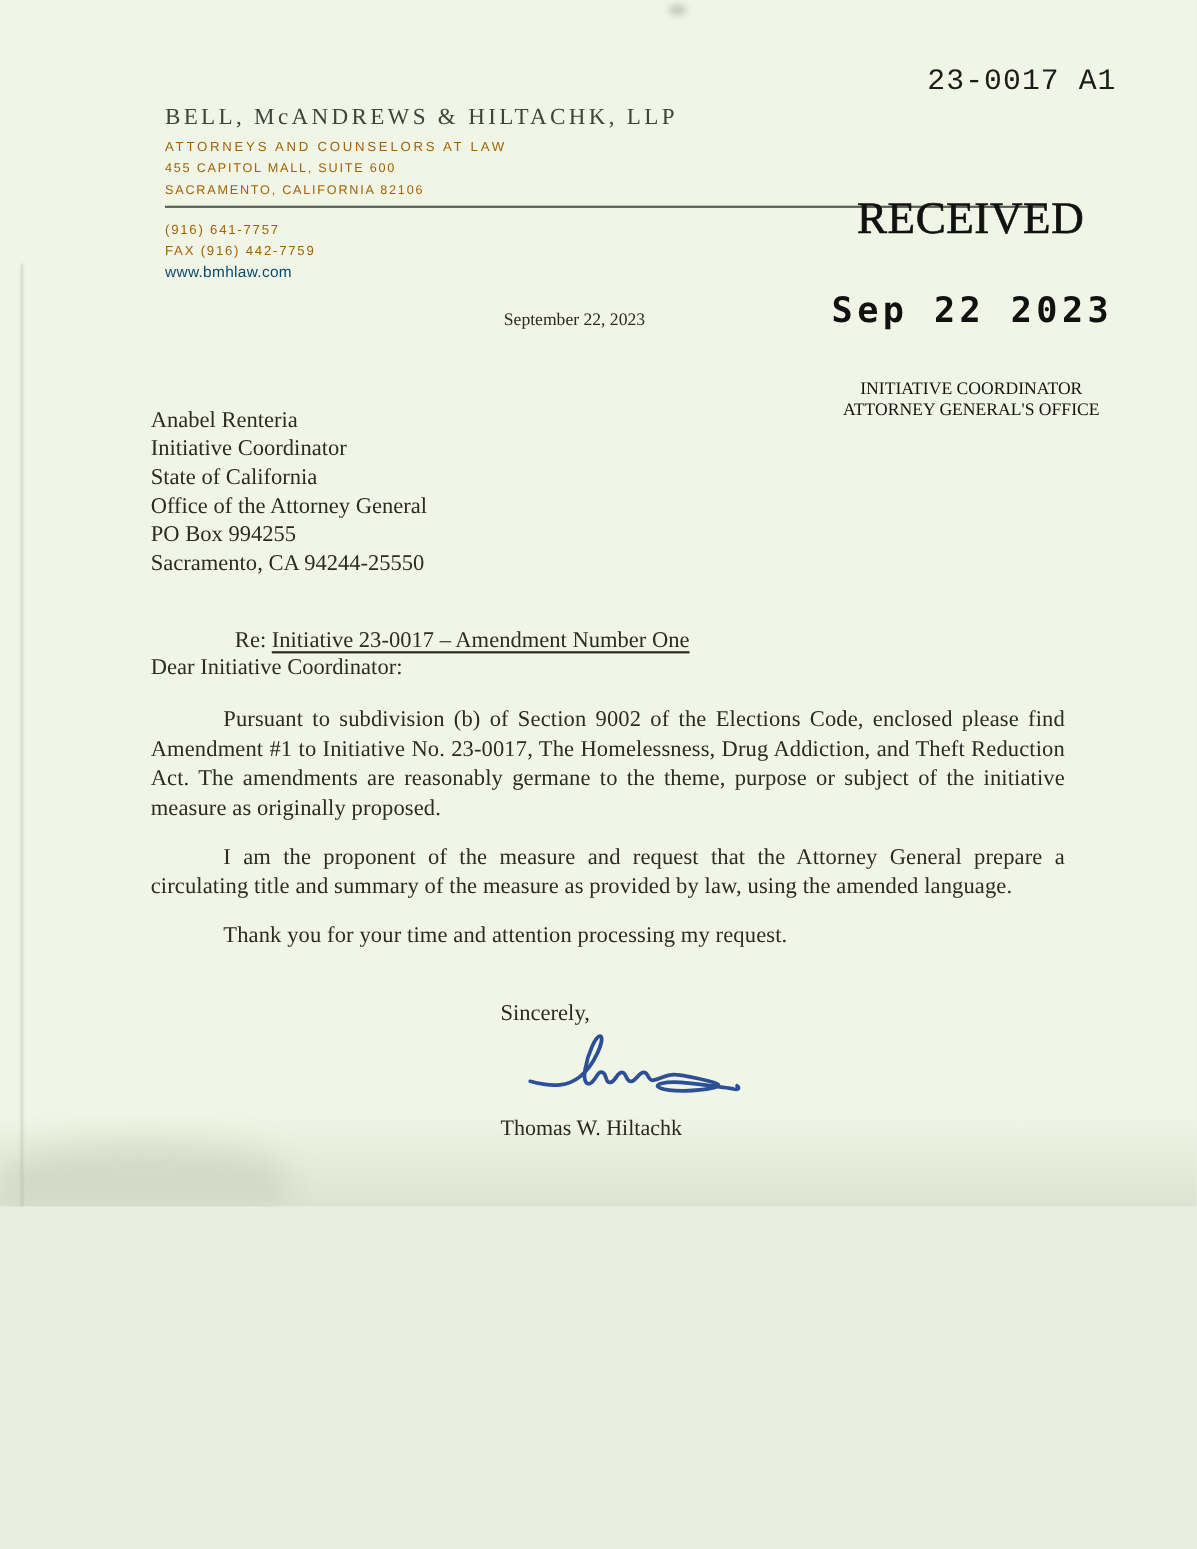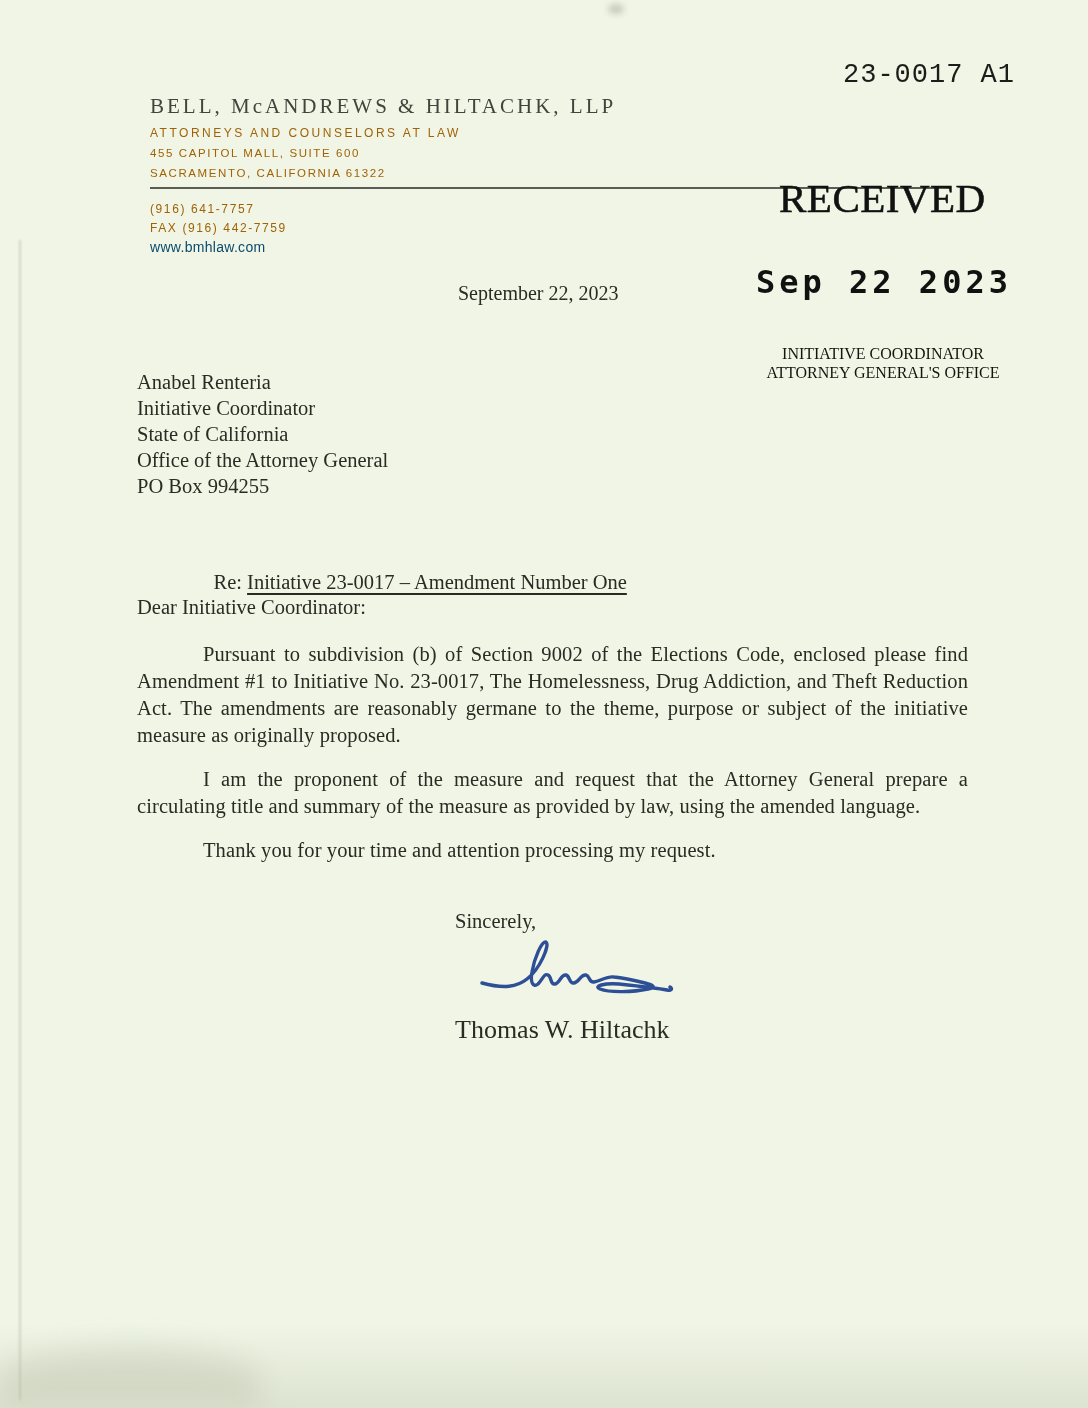--- a/index.html
+++ b/index.html
@@ -6,21 +6,21 @@
     --paper:#f0f5e5;
     --ink:#2b2a23;
     --letterhead-ink:#41443c;
     --stamp-ink:#111111;
     --signature-ink:#2d4f96;
   }
   *{margin:0;padding:0;box-sizing:border-box;}
   html,body{background:#e8ede0;}
   .page{
     position:relative;
-    width:1088px;height:1408px;
+    width:1088px;height:1097px;
     background:var(--paper);
     overflow:hidden;
     font-family:"Liberation Serif","DejaVu Serif",serif;
     color:var(--ink);
   }
   
   .scan-edge-left{
     position:absolute;left:19px;top:240px;width:2px;height:1160px;
     background:rgba(130,136,120,0.28);filter:blur(1px);
   }
@@ -80,55 +80,55 @@
     font-family:"DejaVu Sans Mono","Liberation Mono",monospace;
     font-weight:bold;font-size:32px;letter-spacing:4px;
     color:var(--stamp-ink);white-space:nowrap;
   }
   .stamp-office{
     position:absolute;left:741px;top:344px;width:284px;
     text-align:center;font-size:16px;line-height:19px;
     color:#15150f;white-space:nowrap;
   }
   
-  .letter-date{position:absolute;left:458px;top:282px;font-size:20px;}
+  .letter-date{position:absolute;left:458px;top:282px;font-size:16px;}
   .recipient{position:absolute;left:137px;top:369px;font-size:20.5px;line-height:26px;}
   .re-line{position:absolute;left:193px;top:548px;font-size:20.5px;white-space:pre;}
   .re-underline{
     text-decoration:underline;
     text-underline-offset:4px;
     text-decoration-thickness:1.5px;
   }
   .salutation{position:absolute;left:137px;top:596px;font-size:20.5px;}
   .body-text{position:absolute;left:137px;top:641px;width:831px;}
   .body-text p{
     font-size:20.5px;line-height:27px;text-align:justify;
     text-indent:66px;margin-bottom:17px;letter-spacing:0.1px;
   }
   .closing{position:absolute;left:455px;top:910px;font-size:20.5px;}
   .signature{position:absolute;left:476px;top:931px;}
-  .signer-name{position:absolute;left:455px;top:1015px;font-size:26px;}
+  .signer-name{position:absolute;left:455px;top:1015px;font-size:20px;}
 </style>
 </head>
 <body>
 
 <div class="page">
 
   <div class="scan-edge-left"></div>
   <div class="scan-smudge-top"></div>
   <div class="scan-corner-blob"></div>
   <div class="scan-bottom-band"></div>
 
   <div class="handwritten-id">23-0017 A1</div>
 
   <div class="letterhead">
     <div class="firm-name">BELL, McANDREWS &amp; HILTACHK, LLP</div>
     <div class="engraved lh-tagline">ATTORNEYS AND COUNSELORS AT LAW</div>
     <div class="engraved lh-addr1">455 CAPITOL MALL, SUITE 600</div>
-    <div class="engraved lh-addr2">SACRAMENTO, CALIFORNIA 61322</div>
+    <div class="engraved lh-addr2">SACRAMENTO, CALIFORNIA 82106</div>
     <div class="lh-rule"></div>
     <div class="engraved lh-phone">(916) 641-7757</div>
     <div class="engraved lh-fax">FAX (916) 442-7759</div>
     <div class="engraved lh-web">www.bmhlaw.com</div>
   </div>
 
   <div class="stamp-title">RECEIVED</div>
   <div class="stamp-date">Sep 22 2023</div>
   <div class="stamp-office">
     <div>INITIATIVE COORDINATOR</div>
@@ -136,20 +136,21 @@
   </div>
 
   <div class="letter-date">September 22, 2023</div>
 
   <div class="recipient">
     <div>Anabel Renteria</div>
     <div>Initiative Coordinator</div>
     <div>State of California</div>
     <div>Office of the Attorney General</div>
     <div>PO Box 994255</div>
+    <div>Sacramento, CA 94244-25550</div>
   </div>
 
   <div class="re-line">
     <span>Re: </span><span class="re-underline">Initiative 23-0017 – Amendment Number One</span>
   </div>
 
   <div class="salutation">Dear Initiative Coordinator:</div>
 
   <div class="body-text">
     <p>Pursuant to subdivision (b) of Section 9002 of the Elections Code, enclosed please find Amendment #1 to Initiative No. 23-0017, The Homelessness, Drug Addiction, and Theft Reduction Act. The amendments are reasonably germane to the theme, purpose or subject of the initiative measure as originally proposed.</p>

